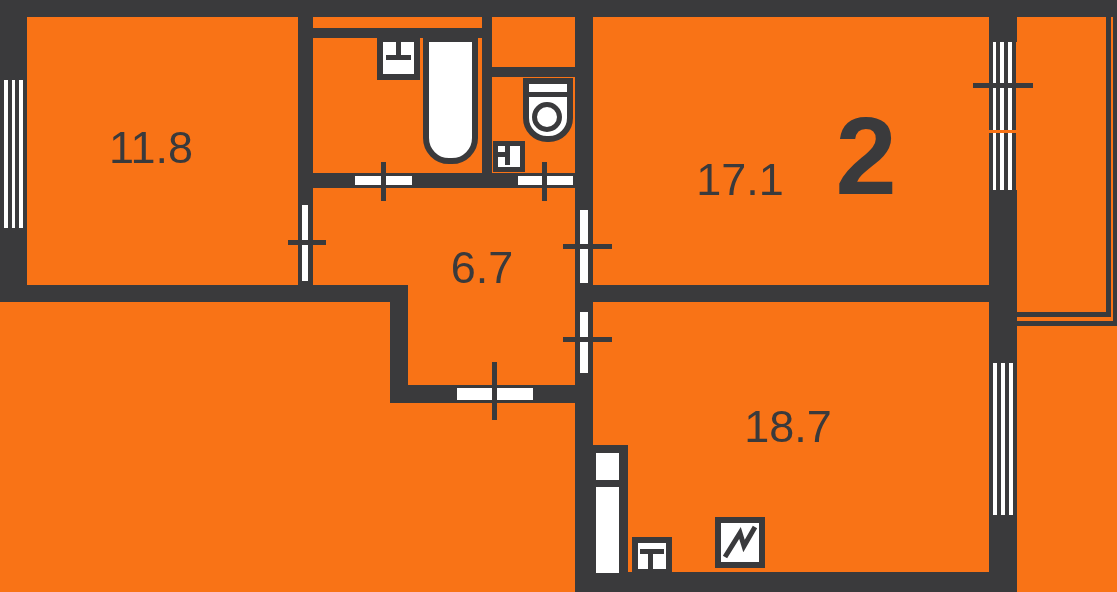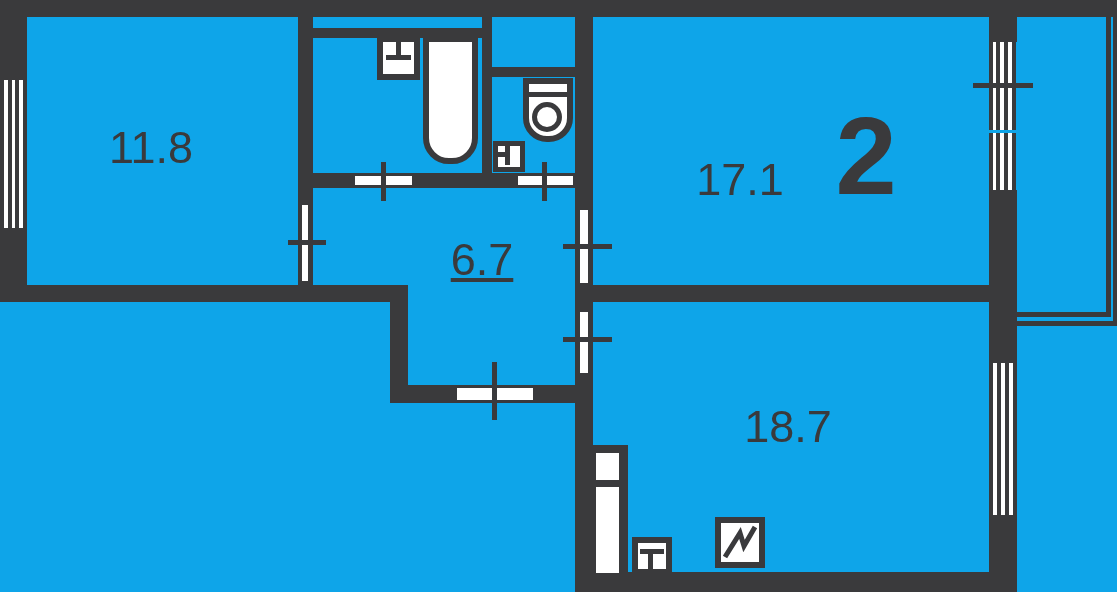--- a/index.html
+++ b/index.html
@@ -1,17 +1,17 @@
 <!DOCTYPE html>
 <html style="--wall: #3a3a3c;"><head>
 <meta charset="utf-8">
 <style>
   html,body{margin:0;padding:0;background:#ffffff;}
   :root{ --wall:#3a3a3c; }
-  #plan{position:relative;width:1117px;height:592px;background:#0ea5e9;overflow:hidden;}
+  #plan{position:relative;width:1117px;height:592px;background:#f97316;overflow:hidden;}
   .w{position:absolute;background:var(--wall);}
   .slot{position:absolute;background:#ffffff;}
   .line{position:absolute;background:var(--wall);}
   .win{position:absolute;background:#ffffff;}
   .win .wl{position:absolute;top:0;bottom:0;width:4px;background:var(--wall);}
   .fx{position:absolute;background:#ffffff;border:6px solid var(--wall);box-sizing:border-box;}
   .lbl{position:absolute;transform:translate(-50%,-50%);font-family:"Liberation Sans","DejaVu Sans",sans-serif;
        color:var(--wall);font-size:45px;white-space:nowrap;}
   .lbl.big{font-size:110px;font-weight:bold;}
   .round-bottom{border-radius:0 0 26px 26px;}
@@ -117,16 +117,16 @@
 
   <div class="fx" style="left:715px;top:517px;width:50px;height:51px;border-width:6px;">
     <svg width="38" height="39" viewBox="0 0 38 39">
         <polyline points="4,34 19,10 23,23 34,4"></polyline>
       </svg>
   </div>
 
   <div class="lbl" style="left:151px;top:148px;">11.8</div>
   <div class="lbl" style="left:740px;top:180px;">17.1</div>
   <div class="lbl big" style="left:866px;top:155px;">2</div>
-  <div class="lbl" style="left:482px;top:260px;text-decoration:underline;">6.7</div>
+  <div class="lbl" style="left:482px;top:268px;">6.7</div>
   <div class="lbl" style="left:788px;top:427px;">18.7</div>
 
 </div>
 
 </body></html>

